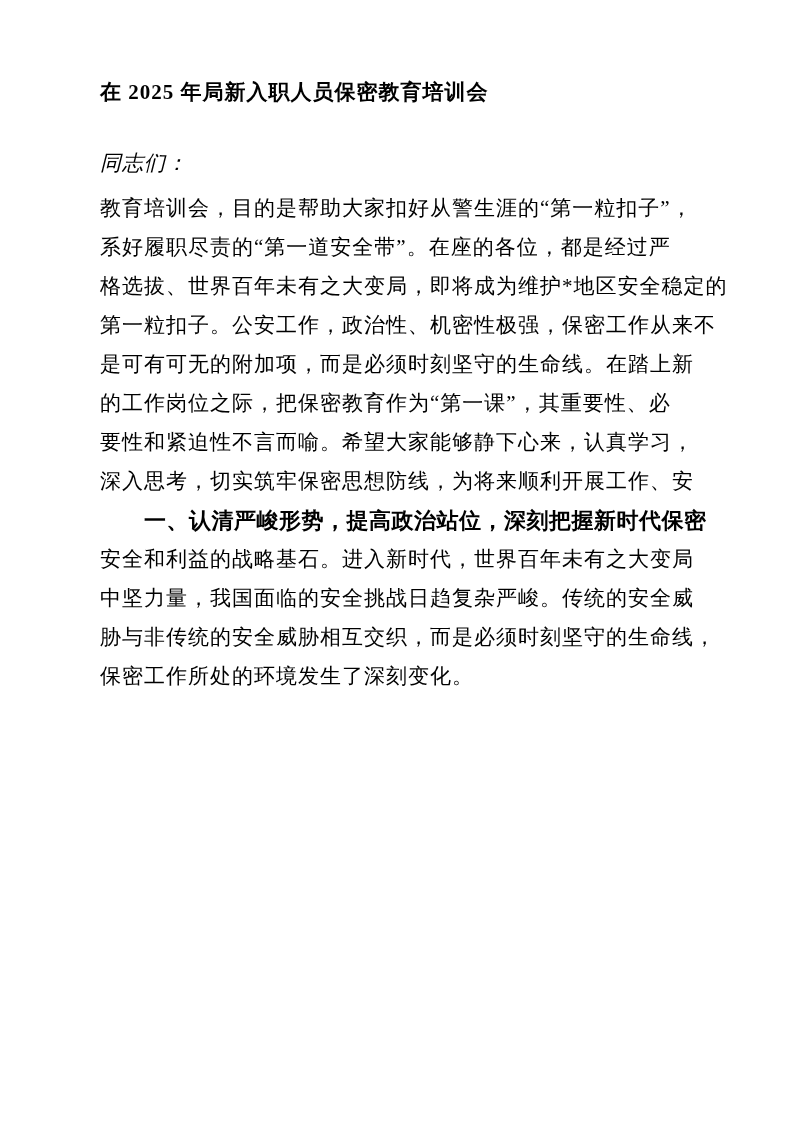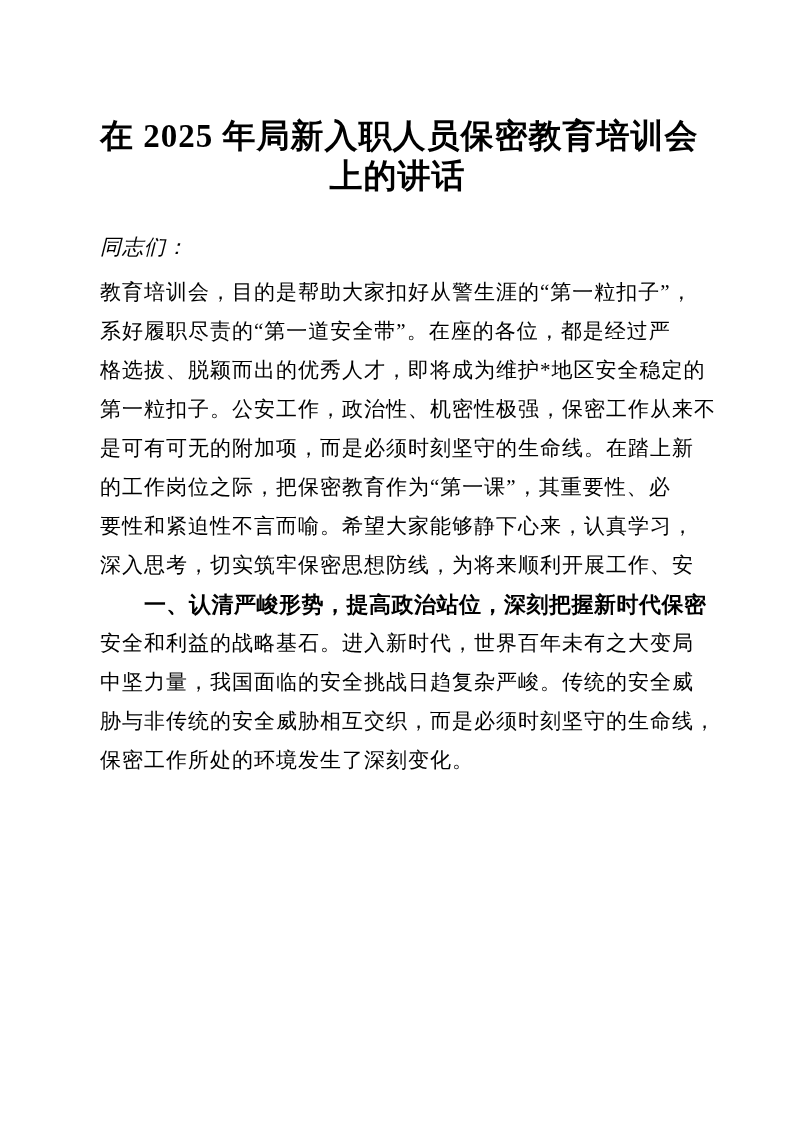--- a/index.html
+++ b/index.html
@@ -13,24 +13,24 @@
     height: 1122px;
     background: #ffffff;
     color: #000000;
     overflow: hidden;
     font-family: "Liberation Serif", "DejaVu Serif", serif;
   }
   .content {
     padding: 0 98px 0 100px;
   }
   .title {
-    padding-top: 116px;
-    text-align: center;
+    padding-top: 72px;
+    text-align: left;
     font-weight: 700;
-    font-size: 33px;
+    font-size: 21px;
     line-height: 40px;
     letter-spacing: 1px;
   }
   .title .title-line {
     height: 40px;
     line-height: 40px;
     white-space: nowrap;
   }
   .salutation-block {
     margin-top: 32px;
@@ -57,31 +57,30 @@
   }
 </style>
 </head>
 <body>
 
 <div class="page">
   <div class="content">
 
     <div class="title">
       <div class="title-line">在 2025 年局新入职人员保密教育培训会</div>
-      <div class="title-line">上的讲话</div>
     </div>
 
     <div class="salutation-block">
       <div class="line">同志们：</div>
     </div>
 
     <div class="para1-block">
       <div class="line">教育培训会，目的是帮助大家扣好从警生涯的“第一粒扣子”，</div>
       <div class="line">系好履职尽责的“第一道安全带”。在座的各位，都是经过严</div>
-      <div class="line">格选拔、脱颖而出的优秀人才，即将成为维护*地区安全稳定的</div>
+      <div class="line">格选拔、世界百年未有之大变局，即将成为维护*地区安全稳定的</div>
       <div class="line">第一粒扣子。公安工作，政治性、机密性极强，保密工作从来不</div>
       <div class="line">是可有可无的附加项，而是必须时刻坚守的生命线。在踏上新</div>
       <div class="line">的工作岗位之际，把保密教育作为“第一课”，其重要性、必</div>
       <div class="line">要性和紧迫性不言而喻。希望大家能够静下心来，认真学习，</div>
       <div class="line">深入思考，切实筑牢保密思想防线，为将来顺利开展工作、安</div>
     </div>
 
     <div class="heading-block">
       <div class="line indent">一、认清严峻形势，提高政治站位，深刻把握新时代保密</div>
     </div>

